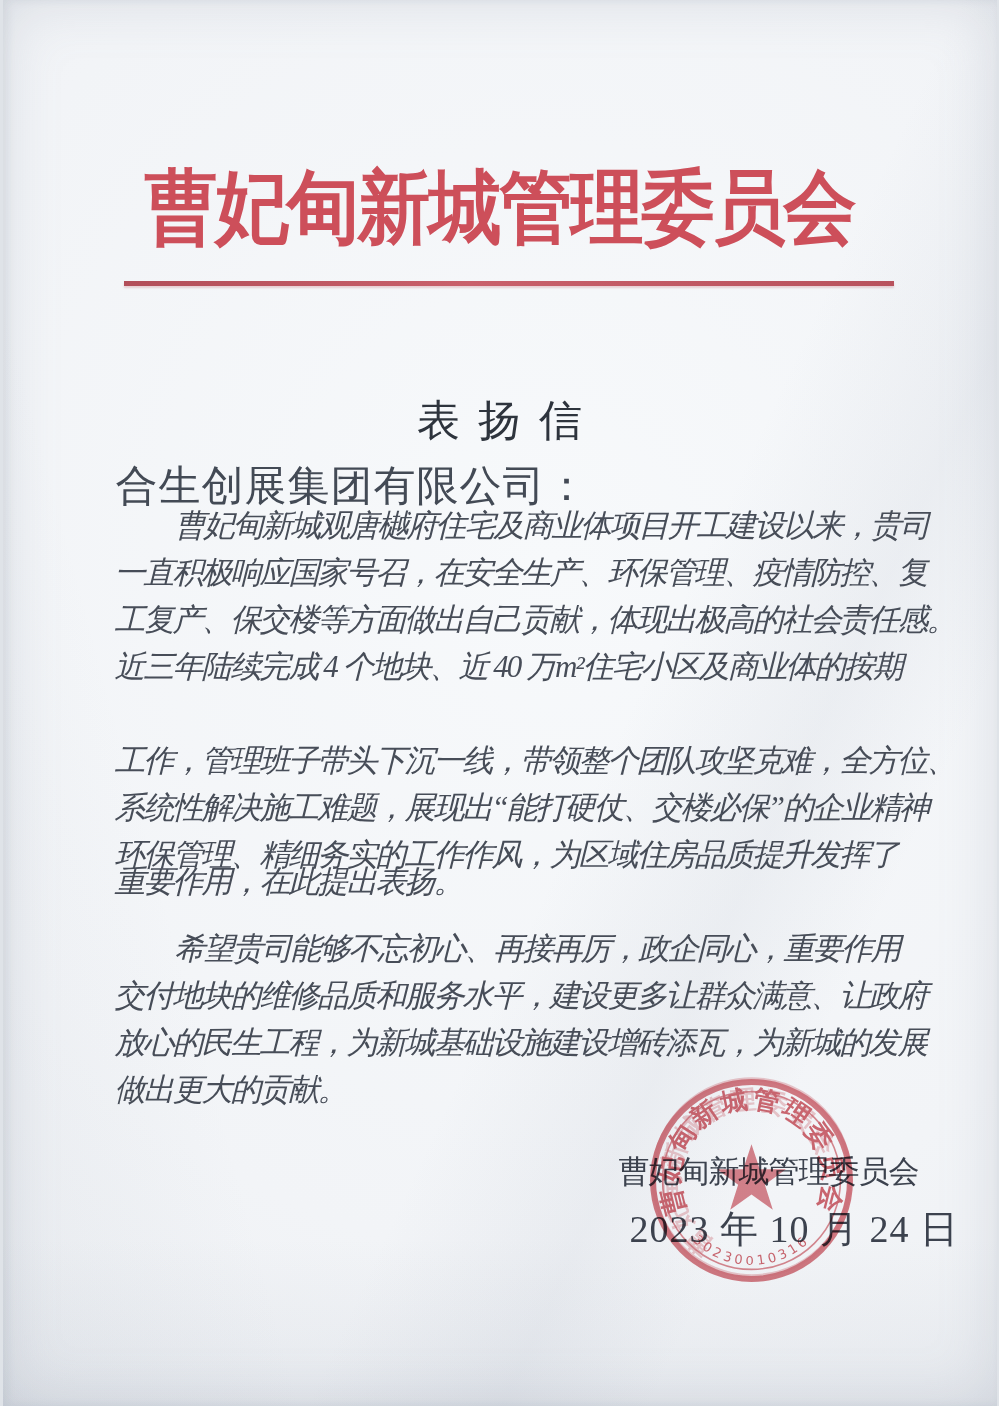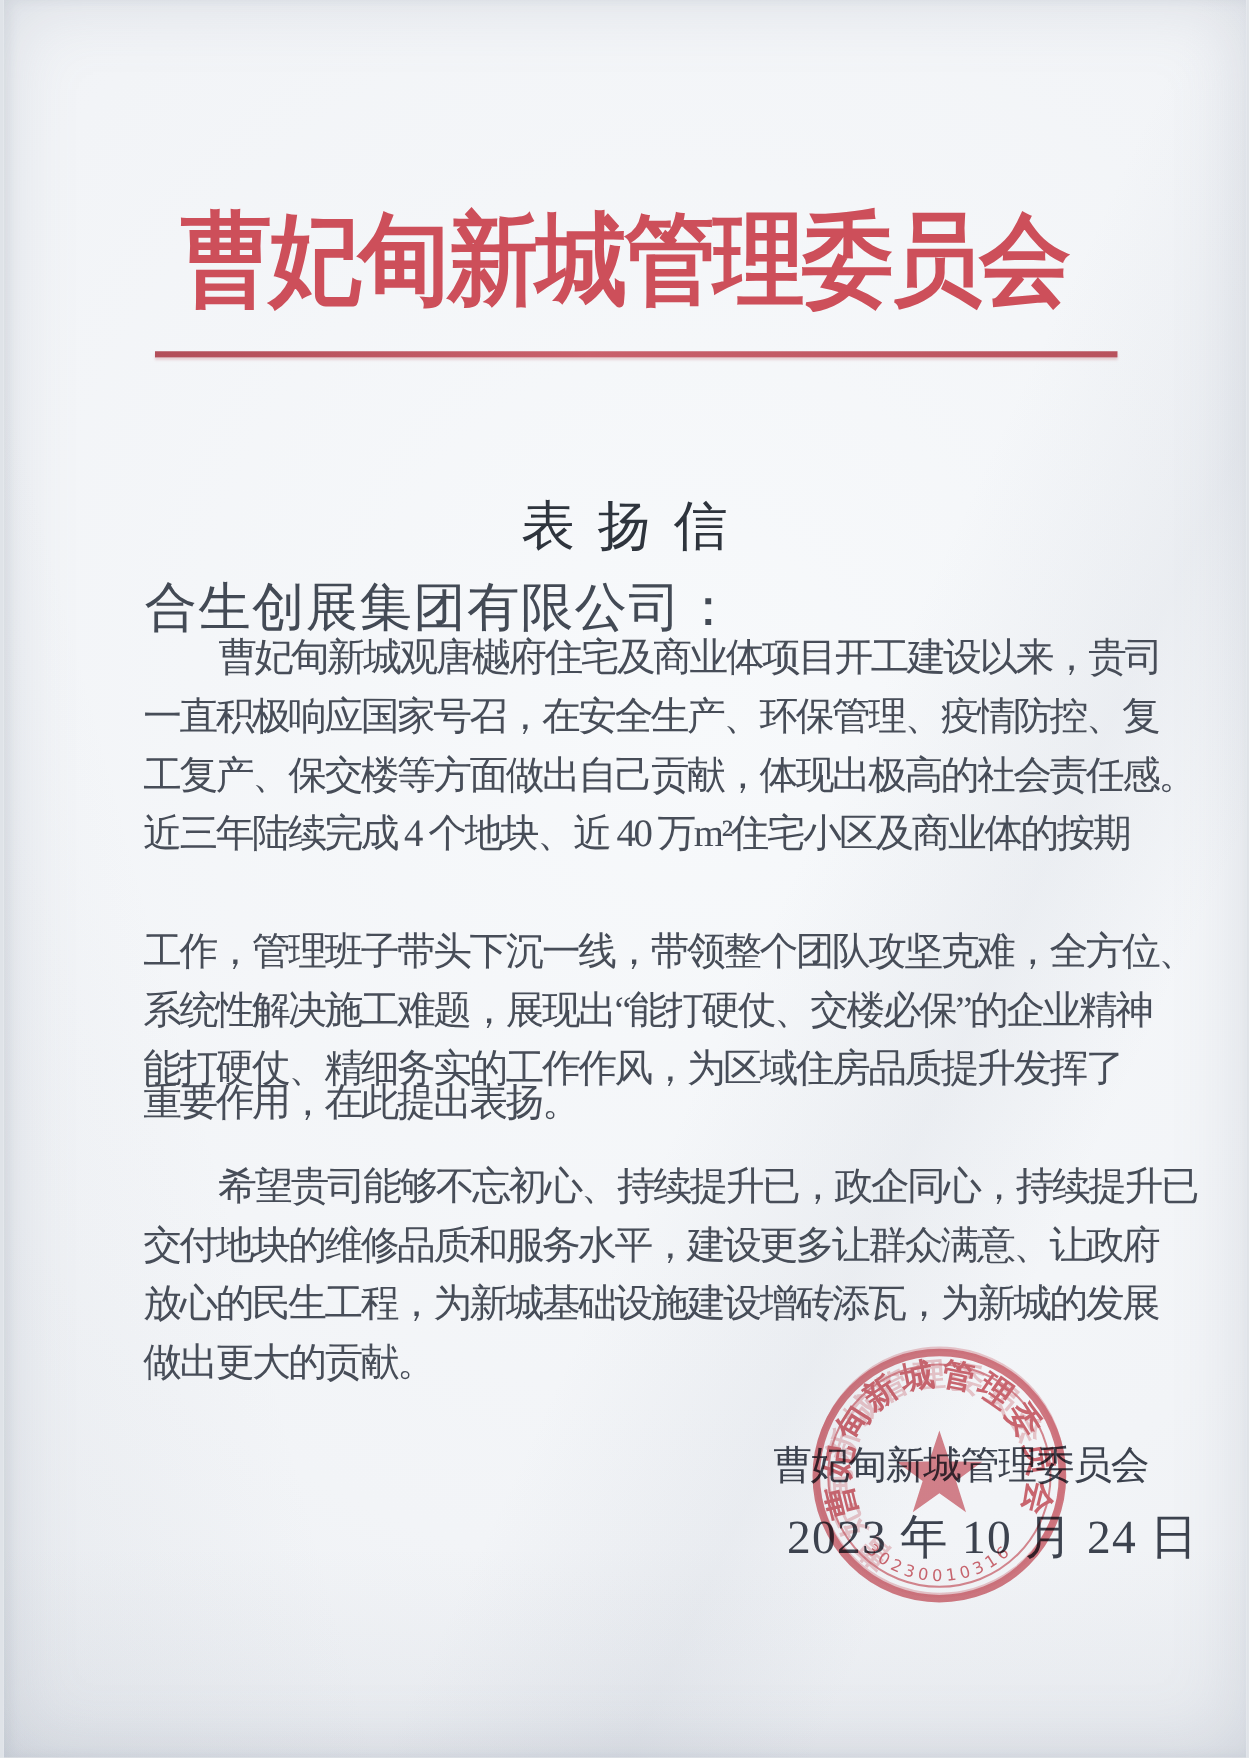--- a/index.html
+++ b/index.html
@@ -39,21 +39,21 @@
     color:#2e343d;
     white-space:nowrap;
     margin-top:44px;
   }
   .salutation{
     position:absolute;left:113px;top:458px;
     font-size:42px;color:#434a55;letter-spacing:1px;white-space:nowrap;
   }
   .bodyline{
     position:absolute;left:112px;
-    font-size:31px;color:#474d58;letter-spacing:-2px;white-space:nowrap;
+    font-size:31px;color:#474d58;letter-spacing:-2px;white-space:nowrap;font-style:italic;
   }
   .bodyline.indent{left:172px;}
   .sig-org{
     position:absolute;top:1151px;left:616px;
     font-size:31px;color:#3c424e;letter-spacing:-1px;white-space:nowrap;
     z-index:2;
   }
   .sig-date{
     position:absolute;top:1204px;left:627px;
     font-size:38px;color:#3c424e;letter-spacing:1px;white-space:nowrap;
@@ -80,23 +80,23 @@
   <div class="doc-title">表扬信</div>
 
   <div class="salutation">合生创展集团有限公司：</div>
 
   <div class="bodyline indent" style="top:505px">曹妃甸新城观唐樾府住宅及商业体项目开工建设以来，贵司</div>
   <div class="bodyline" style="top:552px">一直积极响应国家号召，在安全生产、环保管理、疫情防控、复</div>
   <div class="bodyline" style="top:599px">工复产、保交楼等方面做出自己贡献，体现出极高的社会责任感。</div>
   <div class="bodyline" style="top:646px">近三年陆续完成 4 个地块、近 40 万m²住宅小区及商业体的按期</div>
   <div class="bodyline" style="top:740px">工作，管理班子带头下沉一线，带领整个团队攻坚克难，全方位、</div>
   <div class="bodyline" style="top:787px">系统性解决施工难题，展现出“能打硬仗、交楼必保”的企业精神</div>
-  <div class="bodyline" style="top:834px">能打硬仗、精细务实的工作作风，为区域住房品质提升发挥了</div>
+  <div class="bodyline" style="top:834px">环保管理、精细务实的工作作风，为区域住房品质提升发挥了</div>
   <div class="bodyline" style="top:861px">重要作用，在此提出表扬。</div>
-  <div class="bodyline indent" style="top:928px">希望贵司能够不忘初心、持续提升已，政企同心，持续提升已</div>
+  <div class="bodyline indent" style="top:928px">希望贵司能够不忘初心、再接再厉，政企同心，重要作用</div>
   <div class="bodyline" style="top:975px">交付地块的维修品质和服务水平，建设更多让群众满意、让政府</div>
   <div class="bodyline" style="top:1022px">放心的民生工程，为新城基础设施建设增砖添瓦，为新城的发展</div>
   <div class="bodyline" style="top:1069px">做出更大的贡献。</div>
 
   <div class="sig-org">曹妃甸新城管理委员会</div>
   <div class="sig-date">2023 年 10 月 24 日</div>
 
   <svg class="seal" viewBox="0 0 210 210" aria-hidden="true">
     <defs>
       <path id="seal-arc-path" d="M 48.3,149.3 A 72,72 0 1 1 161.7,149.3" fill="none"></path>

